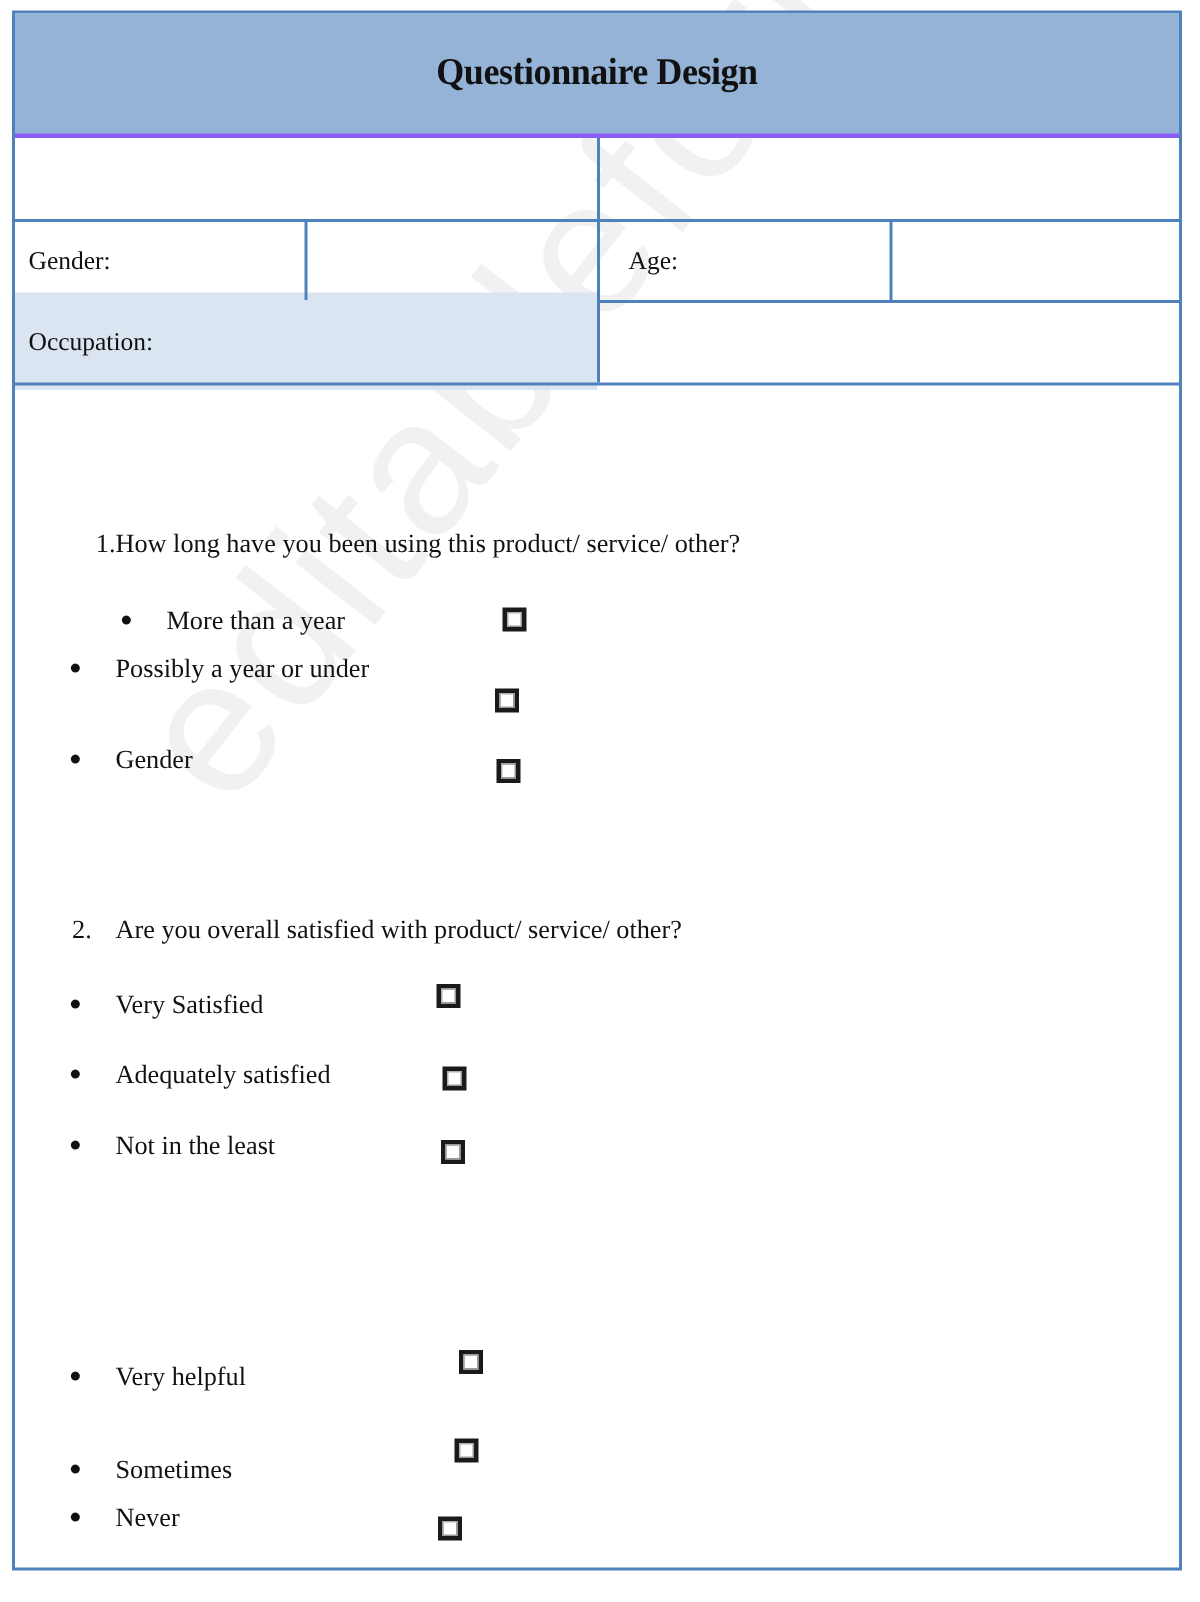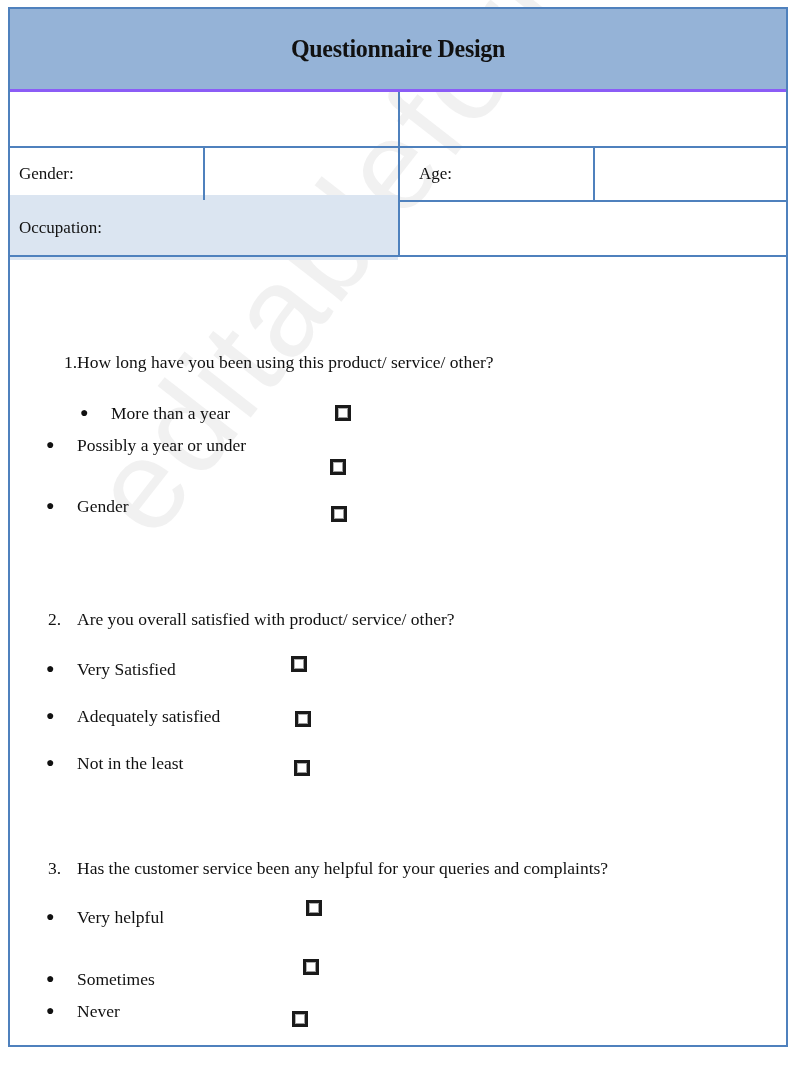--- a/index.html
+++ b/index.html
@@ -88,23 +88,20 @@
   <div class="checkbox" style="left:281px; top:647px;"></div>
   <div class="option" style="top:697px;">
     <span class="bullet">●</span><span>Adequately satisfied</span>
   </div>
   <div class="checkbox" style="left:285px; top:702px;"></div>
   <div class="option" style="top:744px;">
     <span class="bullet">●</span><span>Not in the least</span>
   </div>
   <div class="checkbox" style="left:284px; top:751px;"></div>
 
-  <div class="question" style="top:849px;">
-    <span class="num">3.</span><span>Has the customer service been any helpful for your queries and complaints?</span>
-  </div>
   <div class="option" style="top:898px;">
     <span class="bullet">●</span><span>Very helpful</span>
   </div>
   <div class="checkbox" style="left:296px; top:891px;"></div>
   <div class="option" style="top:945px;margin-top:15px;">
     <span class="bullet">●</span><span>Sometimes</span>
   </div>
   <div class="checkbox" style="left:293px; top:950px;"></div>
   <div class="option" style="top:992px;">
     <span class="bullet">●</span><span>Never</span>

